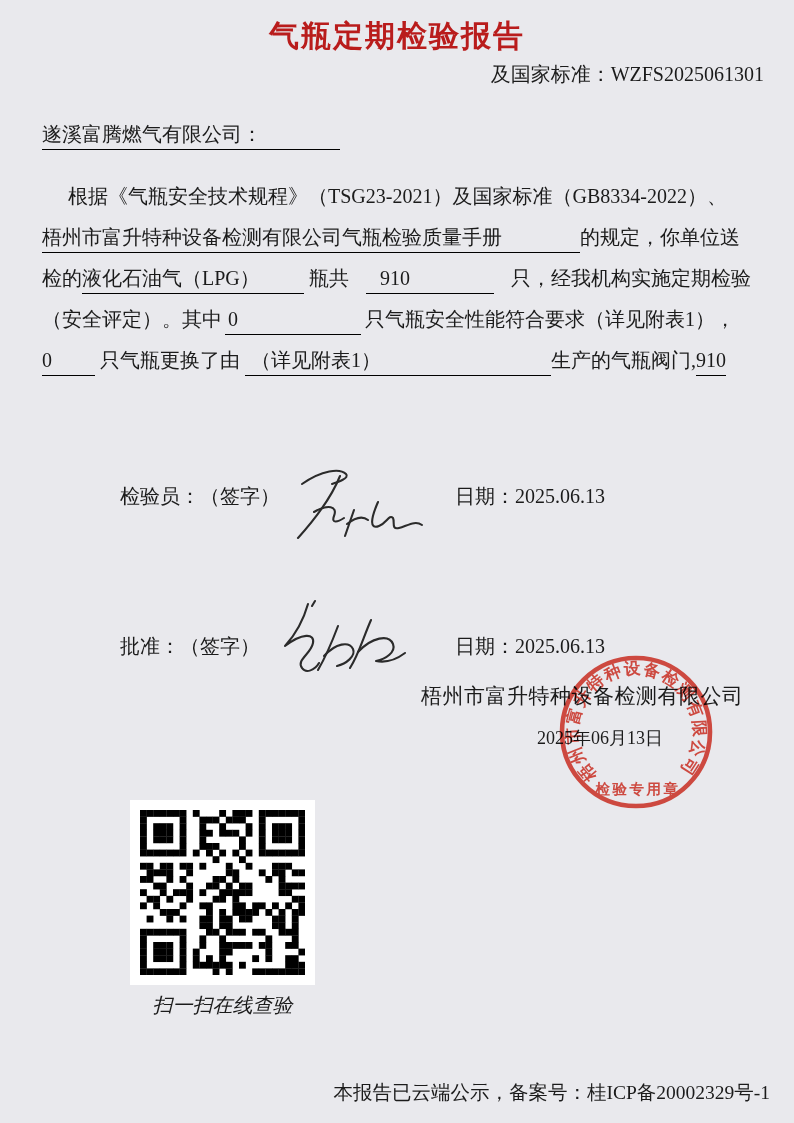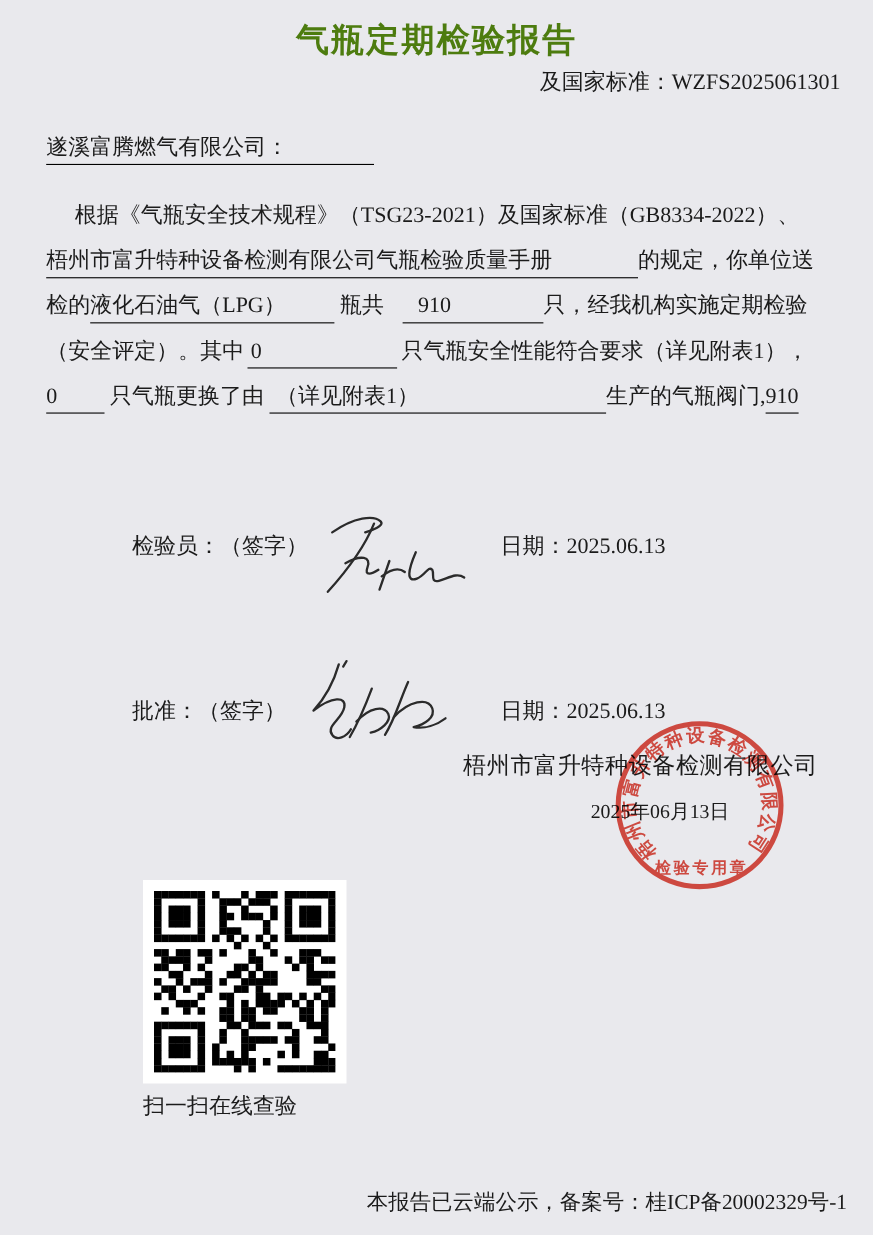--- a/index.html
+++ b/index.html
@@ -5,54 +5,54 @@
   html,body{margin:0;padding:0;}
   body{
     width:794px;height:1123px;position:relative;overflow:hidden;
     background:#e9e9ed;color:#1b1b1b;
     font-family:"Liberation Serif","DejaVu Serif",serif;
   }
   .abs{position:absolute;}
   .title{
     top:16px;left:0;width:794px;text-align:center;
     font-family:"Liberation Sans","DejaVu Sans",sans-serif;
-    font-weight:bold;font-size:30px;letter-spacing:2px;color:#4d7c0f;
+    font-weight:bold;font-size:30px;letter-spacing:2px;color:#b91c1c;
   }
   .report-no{top:61px;right:30px;font-size:20px;white-space:nowrap;}
   .addressee{top:120px;left:42px;font-size:20px;}
   .para{top:176px;left:42px;width:730px;font-size:20px;}
   .line{height:41px;line-height:41px;white-space:nowrap;}
   .indent{padding-left:26px;}
   .u{
     display:inline-block;box-sizing:border-box;vertical-align:baseline;
     border-bottom:1.4px solid #000;line-height:29px;white-space:nowrap;
   }
   .row-label{font-size:20px;white-space:nowrap;}
   .org-name{top:682px;left:421px;font-size:21px;letter-spacing:0.5px;white-space:nowrap;}
   .org-date{top:726px;left:537px;font-size:18px;white-space:nowrap;}
   .stamp{top:653px;left:557px;mix-blend-mode:multiply;opacity:0.88;}
   .qr-box{top:800px;left:130px;width:185px;height:185px;background:#ffffff;}
   .qr-box svg{position:absolute;left:10px;top:10px;}
-  .qr-caption{top:992px;left:130px;width:185px;text-align:left;font-size:20px;white-space:nowrap;}
+  .qr-caption{top:992px;left:130px;width:185px;text-align:center;font-size:20px;white-space:nowrap;font-style:italic;}
   .footer{top:1079px;right:24px;font-size:19.5px;white-space:nowrap;}
   .sig{stroke:#2b2b2b;stroke-width:2.1;fill:none;stroke-linecap:round;stroke-linejoin:round;}
 </style>
 </head>
 <body>
 
 <div class="abs title">气瓶定期检验报告</div>
 
 <div class="abs report-no"><span>及国家标准：</span><span>WZFS2025061301</span></div>
 
 <div class="abs addressee"><span class="u" style="width:298px">遂溪富腾燃气有限公司：</span></div>
 
 <div class="abs para">
   <div class="line indent"><span>根据《气瓶安全技术规程》（TSG23-2021）及国家标准（GB8334-2022）、</span></div>
   <div class="line"><span class="u" style="width:538px">梧州市富升特种设备检测有限公司气瓶检验质量手册</span><span>的规定，你单位送</span></div>
-  <div class="line"><span>检的</span><span class="u" style="width:222px;margin-left:0">液化石油气（LPG）</span><span style="margin-left:5px">瓶共</span><span class="u" style="width:128px;margin-left:17px;padding-left:14px">910</span><span style="margin-left:0">只，经我机构实施定期检验</span></div>
+  <div class="line"><span>检的</span><span class="u" style="width:222px;margin-left:0">液化石油气（LPG）</span><span style="margin-left:5px">瓶共</span><span class="u" style="width:128px;margin-left:17px;padding-left:14px">910</span><span style="margin-left:17px">只，经我机构实施定期检验</span></div>
   <div class="line"><span>（安全评定）。其中</span><span class="u" style="width:136px;margin-left:3px;padding-left:3px">0</span><span style="margin-left:4px">只气瓶安全性能符合要求（详见附表1），</span></div>
   <div class="line"><span class="u" style="width:53px">0</span><span style="margin-left:5px">只气瓶更换了由</span><span class="u" style="width:306px;margin-left:5px;padding-left:6px">（详见附表1）</span><span>生产的气瓶阀门,</span><span class="u">910</span></div>
 </div>
 
 <div class="abs row-label" style="top:483px;left:120px">检验员：（签字）</div>
 <div class="abs row-label" style="top:483px;left:455px"><span>日期：</span><span>2025.06.13</span></div>
 <svg class="abs" style="top:462px;left:288px" width="150" height="85" viewBox="0 0 150 85">
   <path class="sig" d="M14 22 C34 8 52 6 58 12 C62 16 50 20 44 22"></path>
   <path class="sig" d="M52 14 C44 34 28 56 10 76"></path>
   <path class="sig" d="M26 50 C40 42 50 44 46 54 C43 62 50 60 56 56"></path>

